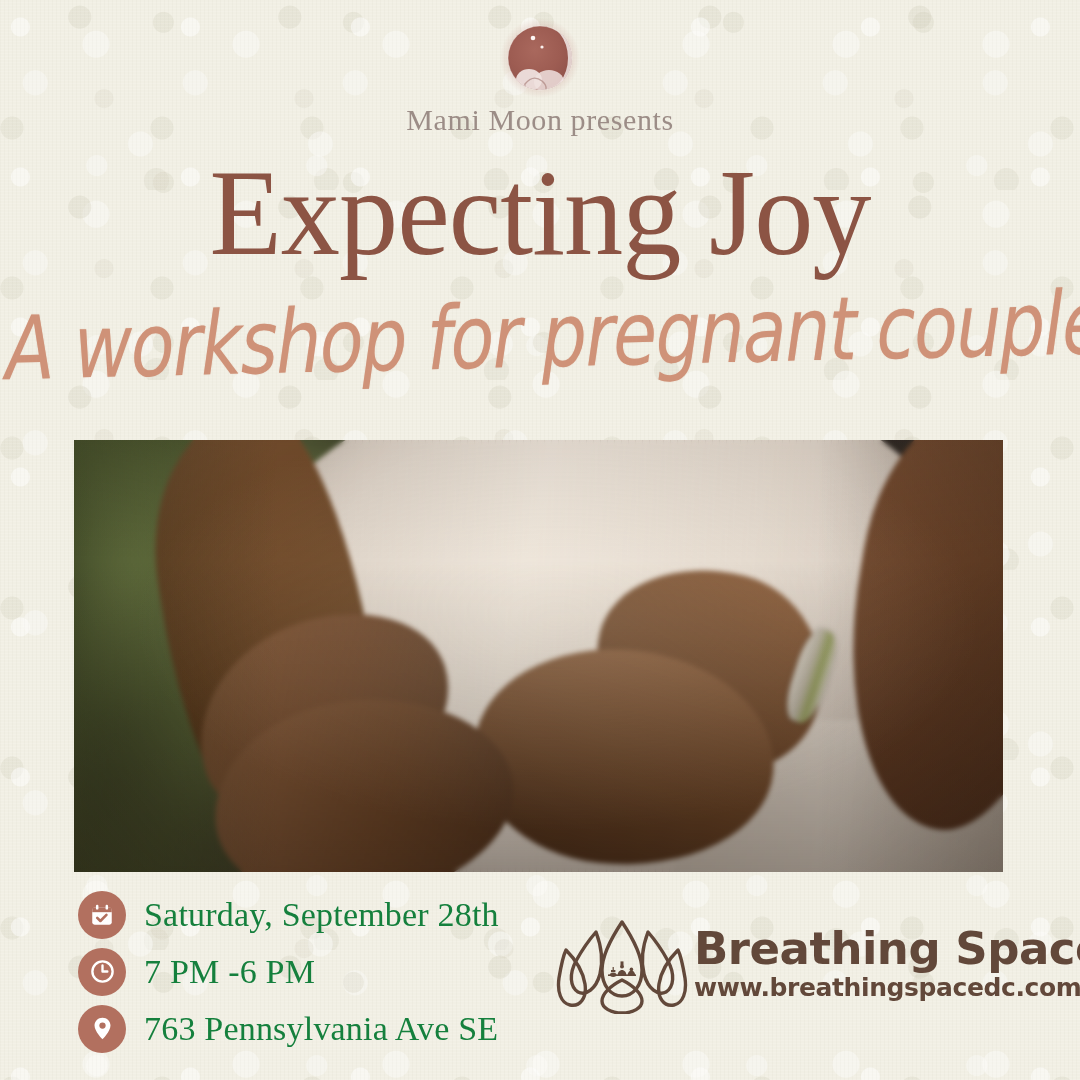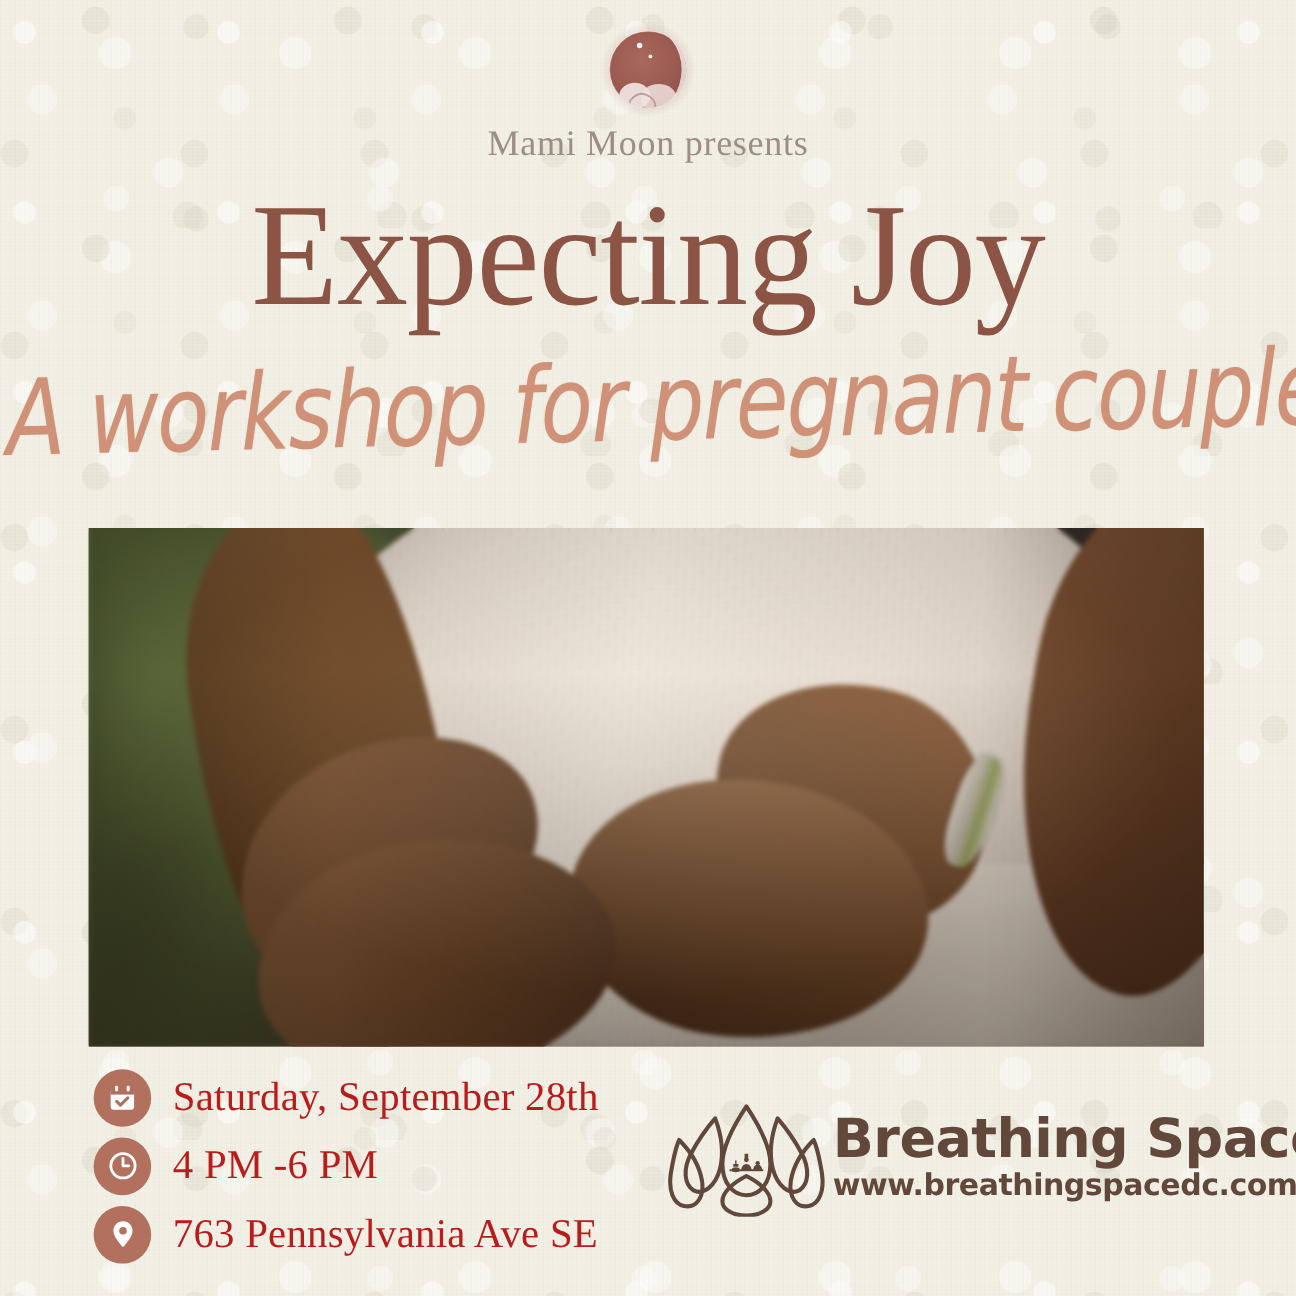--- a/index.html
+++ b/index.html
@@ -242,21 +242,21 @@
     height: 48px;
     border-radius: 50%;
     background: #b2705f;
     display: flex;
     align-items: center;
     justify-content: center;
   }
   .detail-text {
     font-family: "Liberation Serif", serif;
     font-size: 34px;
-    color: #b91c1c;
+    color: #15803d;
     letter-spacing: .2px;
     white-space: nowrap;
   }
 
   
   #venue-logo {
     position: absolute;
     left: 556px;
     top: 912px;
     width: 450px;
@@ -371,21 +371,21 @@
       <span class="detail-text">Saturday, September 28th</span>
     </div>
 
     <div class="detail-row">
       <span class="detail-icon">
         <svg viewBox="0 0 24 24" width="27" height="27">
           <circle cx="12" cy="12" r="9" fill="none" stroke="#ffffff" stroke-width="2.1"></circle>
           <path d="M12 6.6 V12 H16.3" fill="none" stroke="#ffffff" stroke-width="2.1" stroke-linecap="round" stroke-linejoin="round"></path>
         </svg>
       </span>
-      <span class="detail-text">4 PM -6 PM</span>
+      <span class="detail-text">7 PM -6 PM</span>
     </div>
 
     <div class="detail-row">
       <span class="detail-icon">
         <svg viewBox="0 0 24 24" width="27" height="27">
           <path d="M12 2.4 c-4 0 -7.1 3.1 -7.1 7 0 5.2 7.1 12.2 7.1 12.2 s7.1 -7 7.1 -12.2 c0 -3.9 -3.1 -7 -7.1 -7 z" fill="#ffffff"></path>
           <circle cx="12" cy="9.4" r="2.8" fill="#b2705f"></circle>
         </svg>
       </span>
       <span class="detail-text">763 Pennsylvania Ave SE</span>

